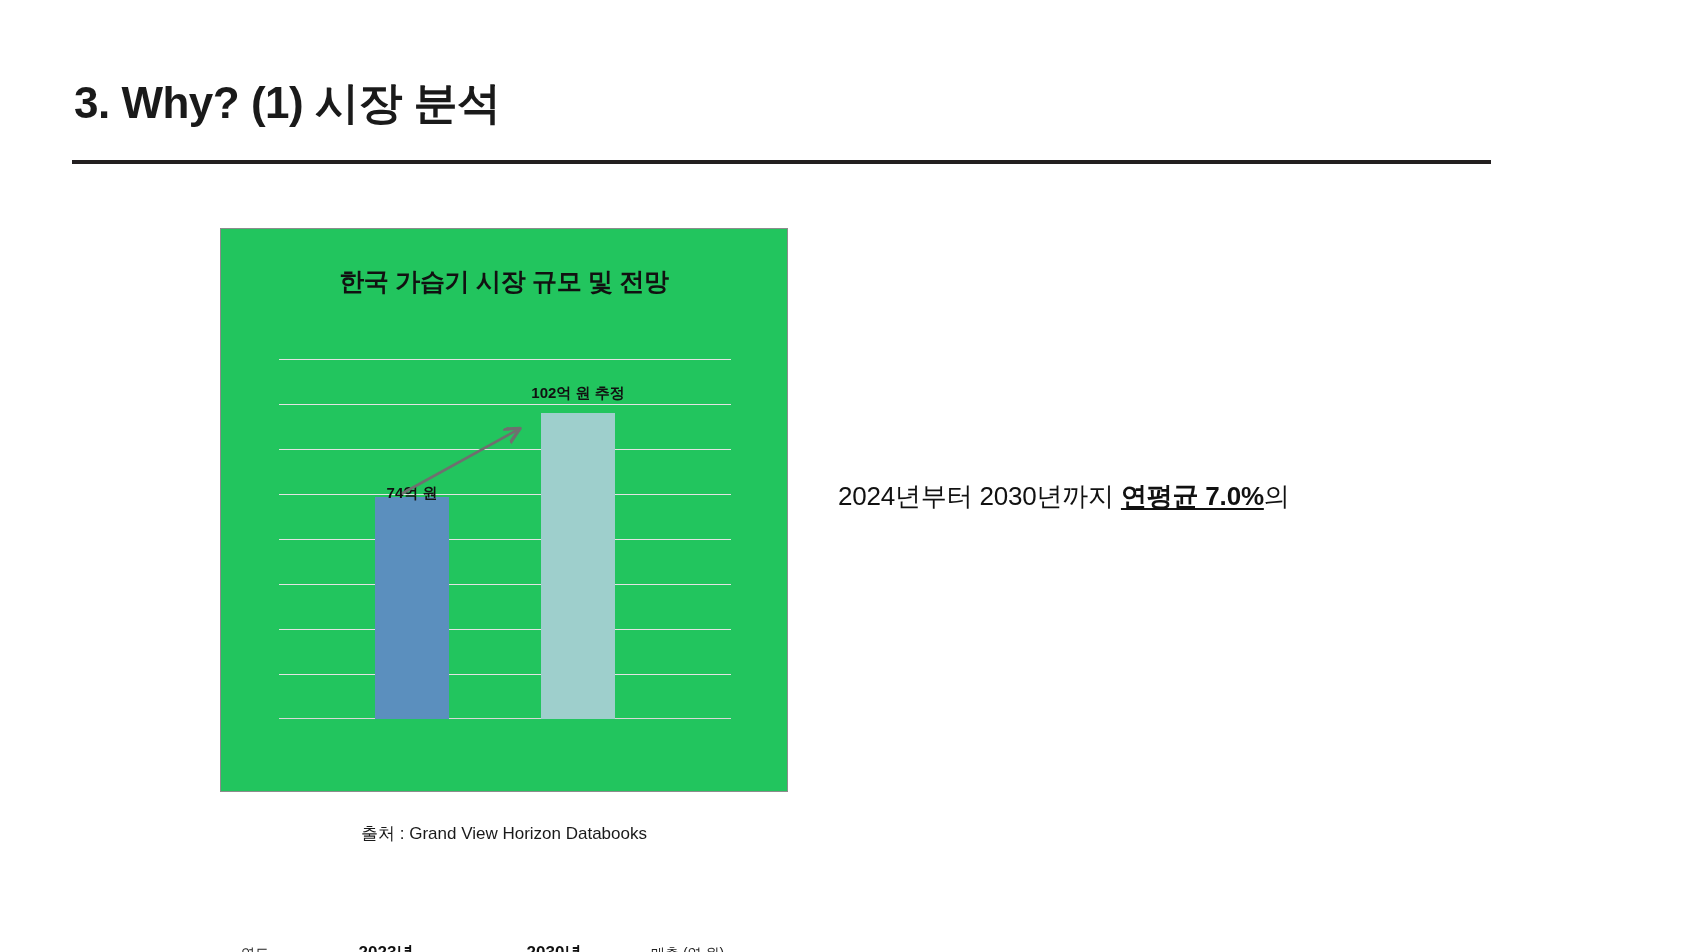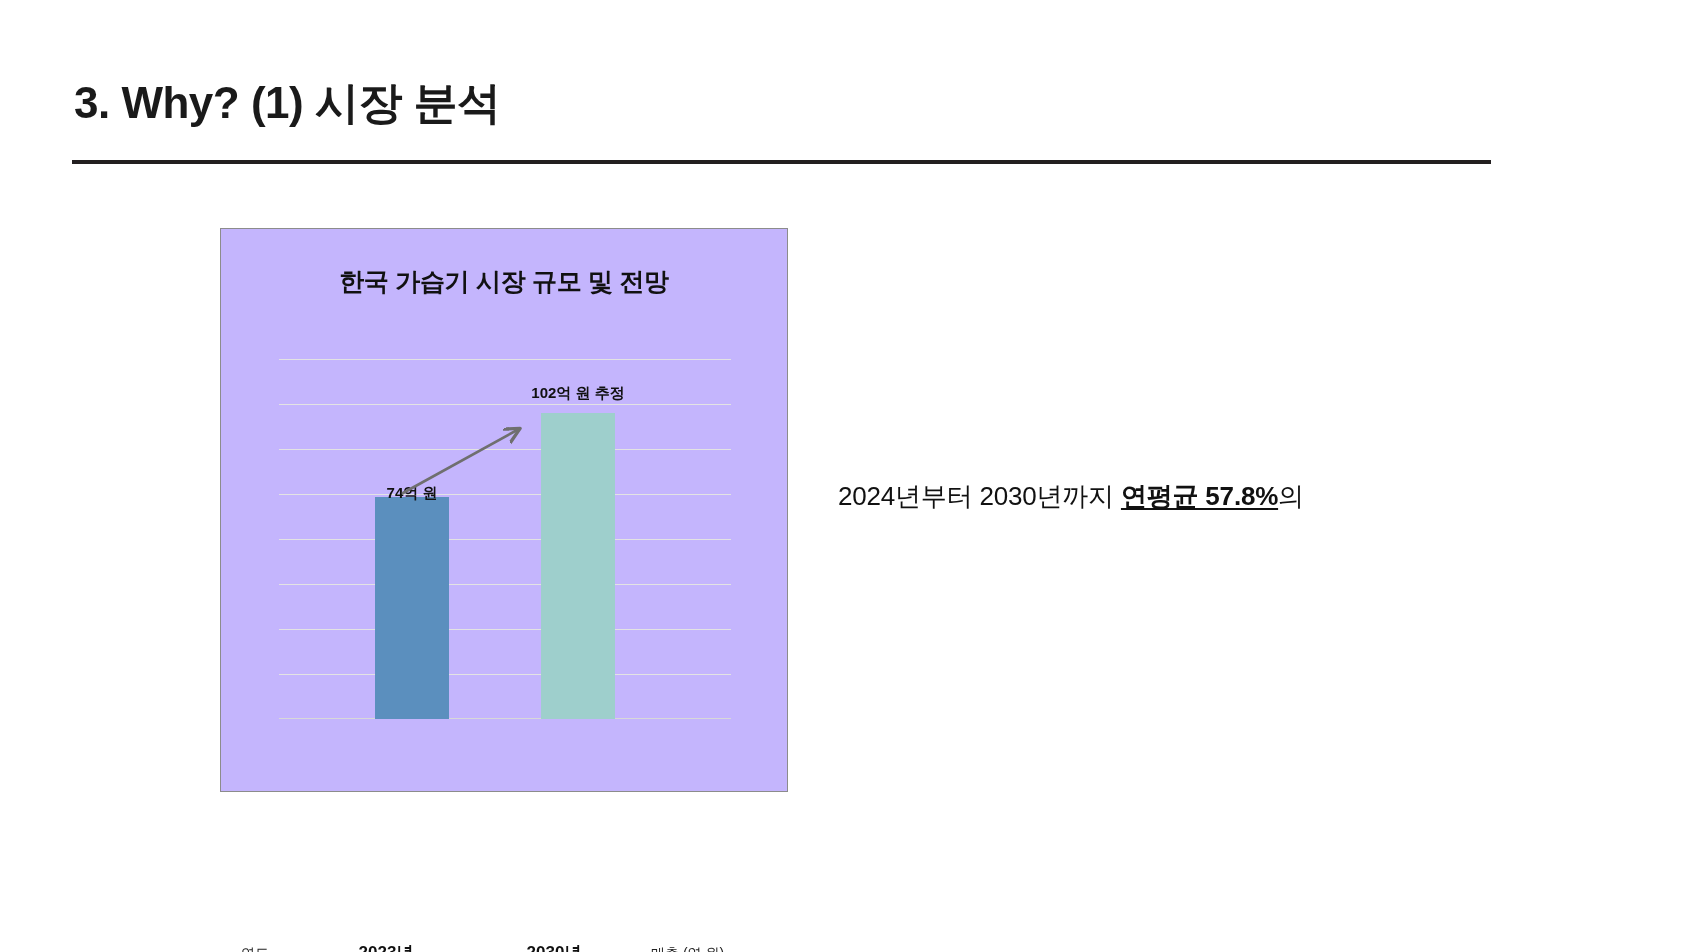--- a/index.html
+++ b/index.html
@@ -43,21 +43,21 @@
     background: #231f20;
   }
 
   
   .chart-card {
     position: absolute;
     left: 220px;
     top: 228px;
     width: 568px;
     height: 564px;
-    background: #c4b5fd;
+    background: #22c55e;
     border: 1.5px solid #8c8c8c;
     box-sizing: border-box;
   }
   .chart-title {
     position: absolute;
     left: 0;
     right: 0;
     top: 36px;
     text-align: center;
     font-size: 25px;
@@ -223,18 +223,19 @@
     </div>
 
     <div class="axis-row">
       <span class="axis-label lbl-year">연도</span>
       <span class="cat-label lbl-2023">2023년</span>
       <span class="cat-label lbl-2030">2030년</span>
       <span class="axis-label lbl-sales">매출 (역 원)</span>
     </div>
   </div>
 
+  <div class="source">출처 : Grand View Horizon Databooks</div>
 
   <div class="callout">
-    <span>2024년부터 2030년까지 </span><span class="emph">연평균 57.8%</span><span>의</span><br>
+    <span>2024년부터 2030년까지 </span><span class="emph">연평균 7.0%</span><span>의</span><br>
   </div>
 
 </div>
 
 </body></html>

